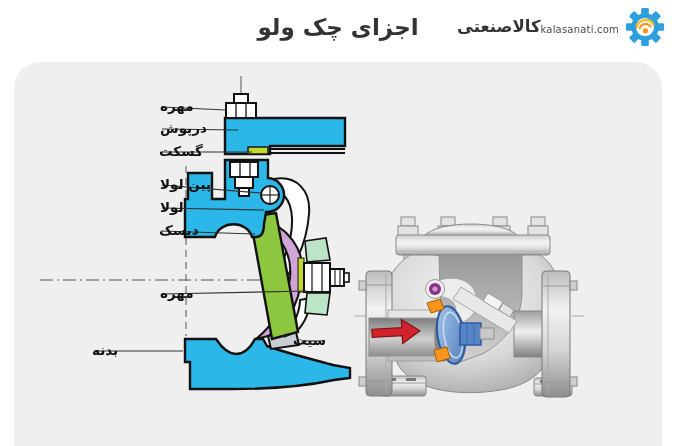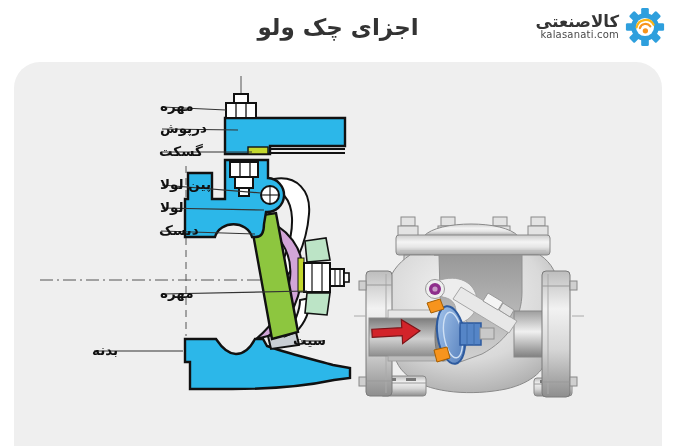--- a/index.html
+++ b/index.html
@@ -17,21 +17,21 @@
     position:absolute;top:14px;left:0;width:100%;
     text-align:center;
     font-size:23px;font-weight:bold;color:var(--ink);
     direction:rtl;
   }
   .logo{
     position:absolute;top:5px;right:10px;
     display:flex;align-items:center;gap:5px;
     direction:ltr;
   }
-  .logo-text{display:flex;flex-direction:column;align-items:flex-end;line-height:1.05;}
+  .logo-text{display:flex;align-items:flex-end;line-height:1.05;}
   .logo-name{font-size:16.5px;font-weight:bold;color:#343434;direction:rtl;}
   .logo-domain{font-size:10px;color:#4a4a4a;letter-spacing:.2px;}
   .card{
     position:absolute;left:14px;top:62px;width:648px;height:419px;
     background:#efefef;border-radius:26px;
   }
   .card svg{display:block;}
   text.lbl{
     font-family:"DejaVu Sans", sans-serif;
     font-size:13.5px;font-weight:bold;fill:#111;

